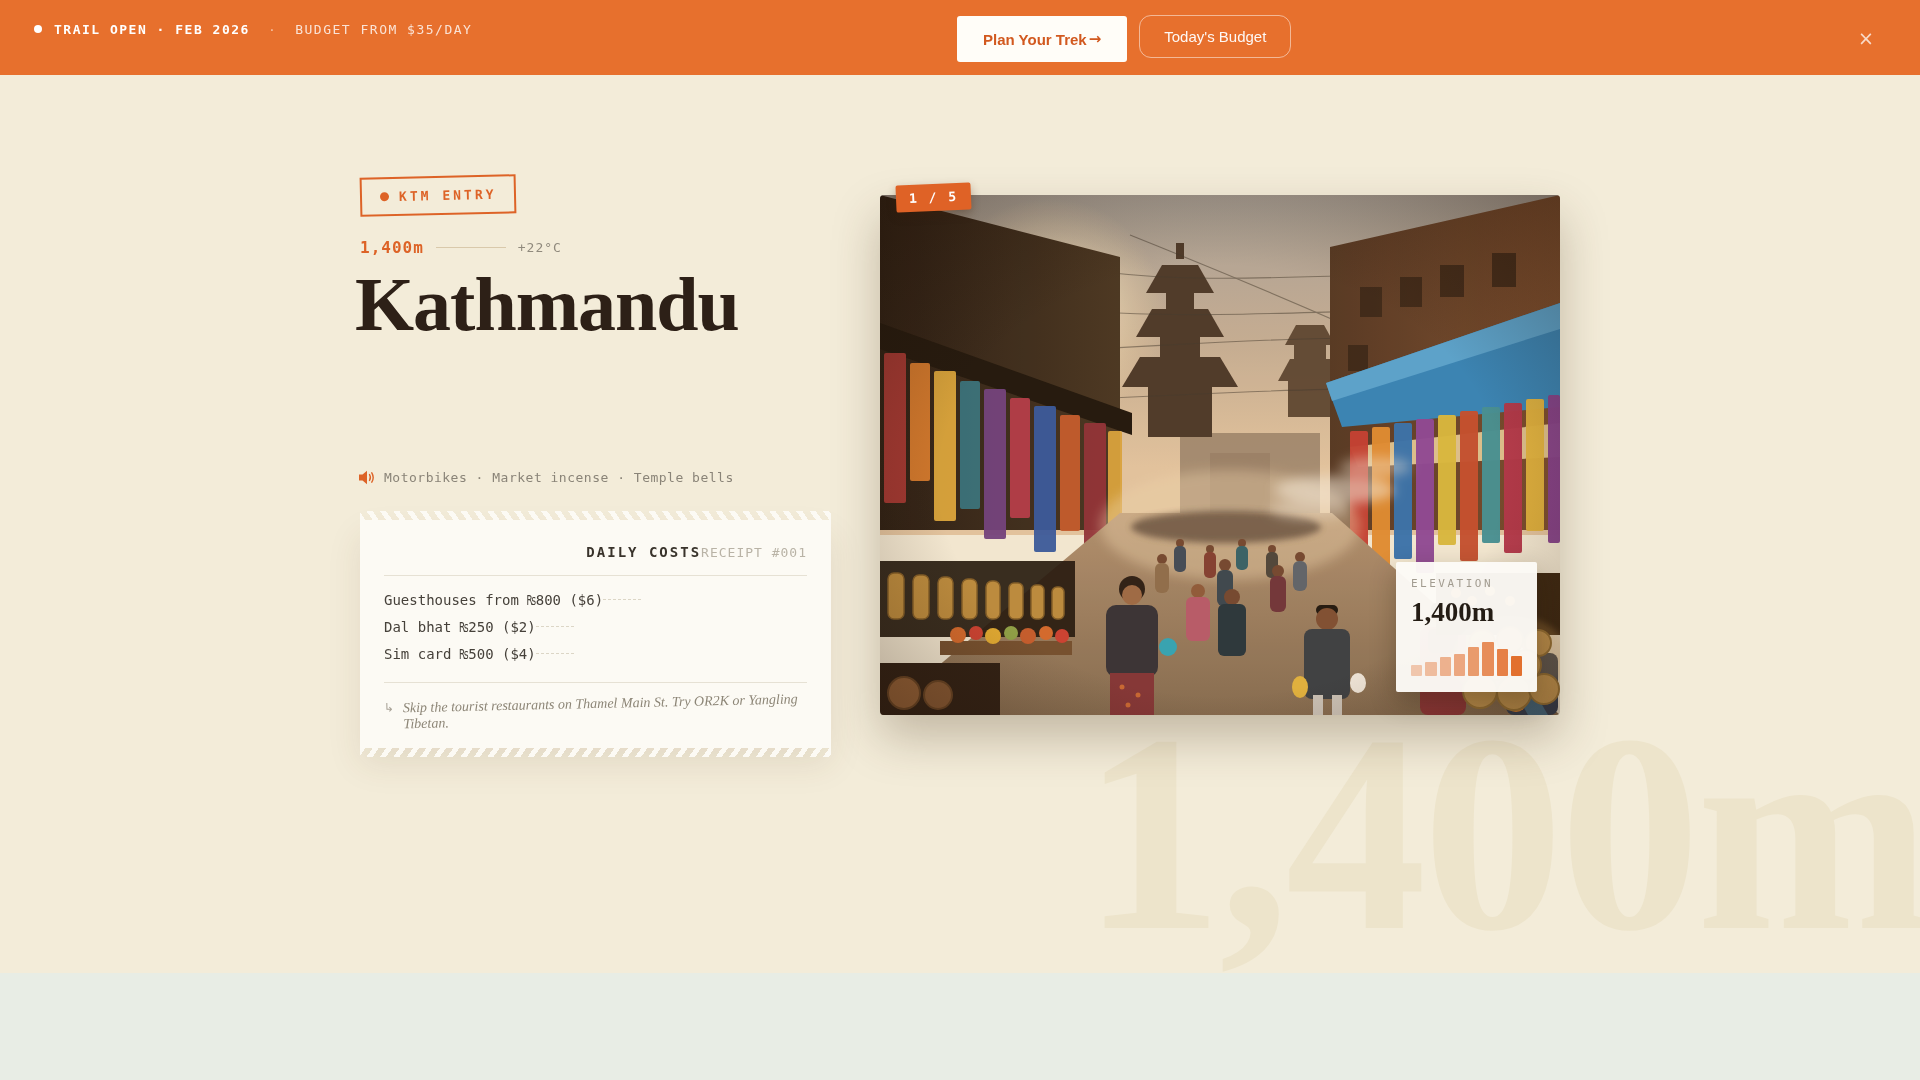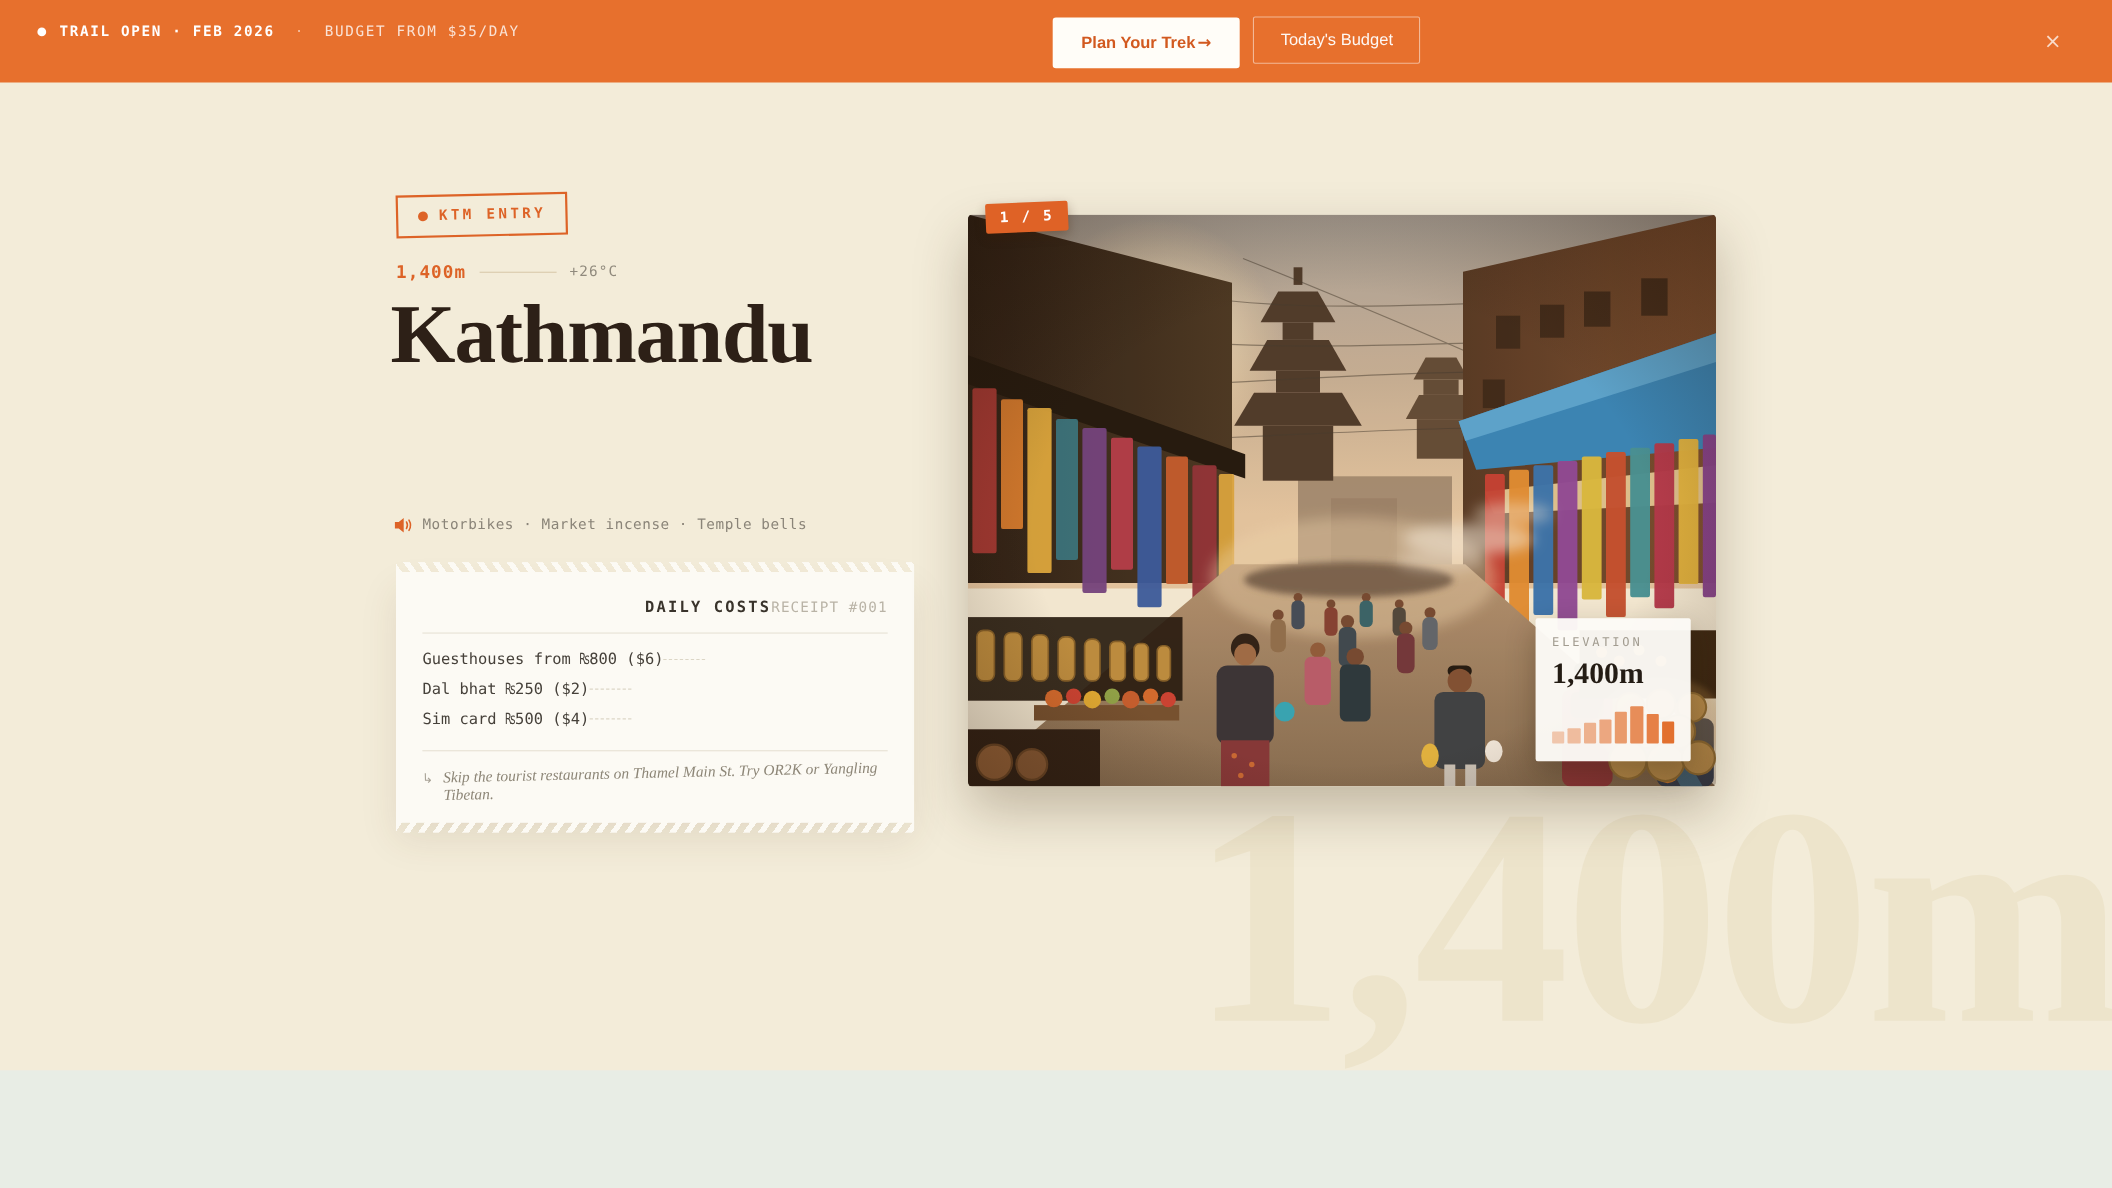--- a/index.html
+++ b/index.html
@@ -14,21 +14,21 @@
   .status-dot { width:8px; height:8px; border-radius:50%; background:#FFFFFF; }
   .trail-text { font-weight:bold; }
   .banner-sep { opacity:.55; margin:0 6px; }
   .budget-text { opacity:.8; }
   .banner-buttons { position:absolute; left:957px; top:16px; display:flex; gap:12px; }
   .btn-plan { display:flex; align-items:center; gap:2px; height:46px; padding:0 26px; background:#FFFDF8;
               border:none; border-radius:3px; color:#D2591F; font-weight:bold; font-size:15px;
               font-family:"Liberation Sans", sans-serif; cursor:pointer; }
   .btn-plan .arrow { font-family:"DejaVu Sans", sans-serif; font-size:15px; }
   .btn-today { height:43px; margin-top:-1px; padding:0 24px; background:transparent;
-               border:1px solid rgba(255,255,255,.5); border-radius:2px; color:rgba(255,255,255,.95);
+               border:1px solid rgba(255,255,255,.5); border-radius:12px; color:rgba(255,255,255,.95);
                font-size:15px; font-family:"Liberation Sans", sans-serif; cursor:pointer;text-align:center; }
   .banner-close { position:absolute; right:46px; top:0; height:75px; background:none; border:none;
                   color:rgba(255,255,255,.75); font-size:19px; cursor:pointer; font-family:"DejaVu Sans", sans-serif; }
 
   
   .ktm-badge { position:absolute; left:360px; top:176px; display:inline-flex; align-items:center; gap:10px;
                padding:10px 18px; border:2px solid #DD6327; color:#DD6327; background:transparent;
                font-family:"DejaVu Sans Mono", monospace; font-size:13px; font-weight:bold; letter-spacing:3px;
                transform:rotate(-1.3deg); }
   .ktm-dot { width:9px; height:9px; border-radius:50%; background:#DD6327; }
@@ -108,21 +108,21 @@
   </header>
 
   <div class="ktm-badge">
     <span class="ktm-dot"></span>
     <span>KTM ENTRY</span>
   </div>
 
   <div class="stats">
     <span class="stat-elevation">1,400m</span>
     <span class="stat-line"></span>
-    <span class="stat-temp">+26°C</span>
+    <span class="stat-temp">+22°C</span>
   </div>
 
   <h1 class="hero-title">Kathmandu</h1>
 
   <div class="sounds">
     <svg width="17" height="15" viewBox="0 0 17 15">
       <polygon points="1,4.5 4.5,4.5 9,0.8 9,14.2 4.5,10.5 1,10.5" fill="#DD6327"></polygon>
       <path d="M11.5,4.5 Q13.3,7.5 11.5,10.5" stroke="#DD6327" stroke-width="1.4" fill="none" stroke-linecap="round"></path>
       <path d="M13.8,2.8 Q16.6,7.5 13.8,12.2" stroke="#DD6327" stroke-width="1.4" fill="none" stroke-linecap="round"></path>
     </svg>

